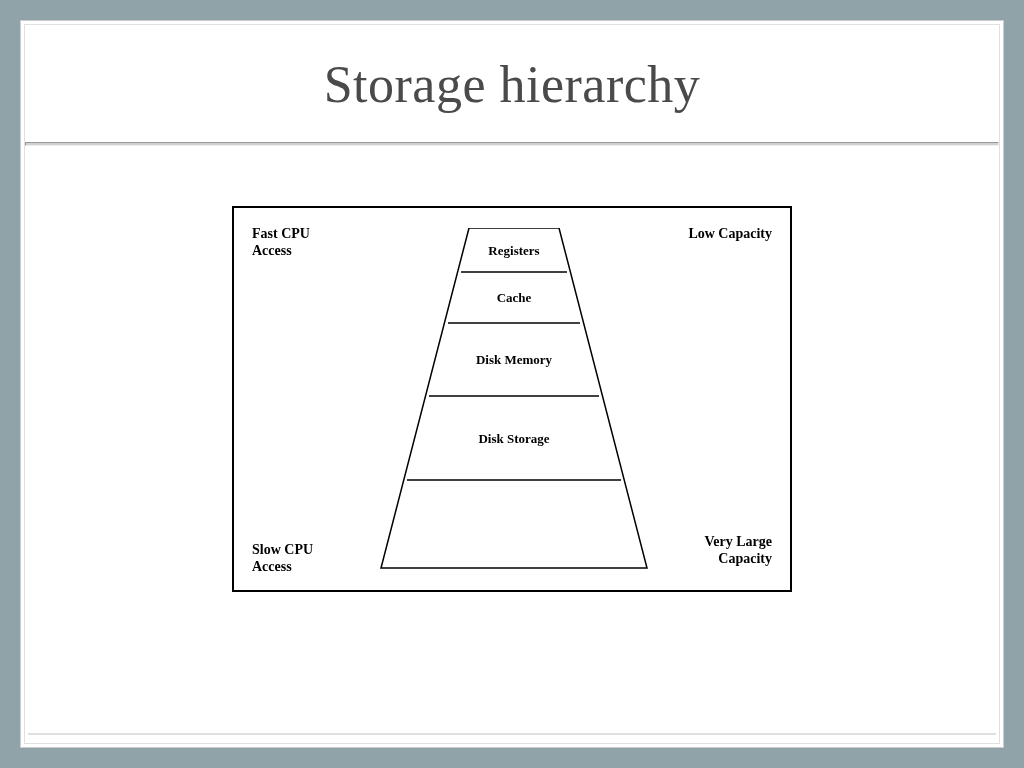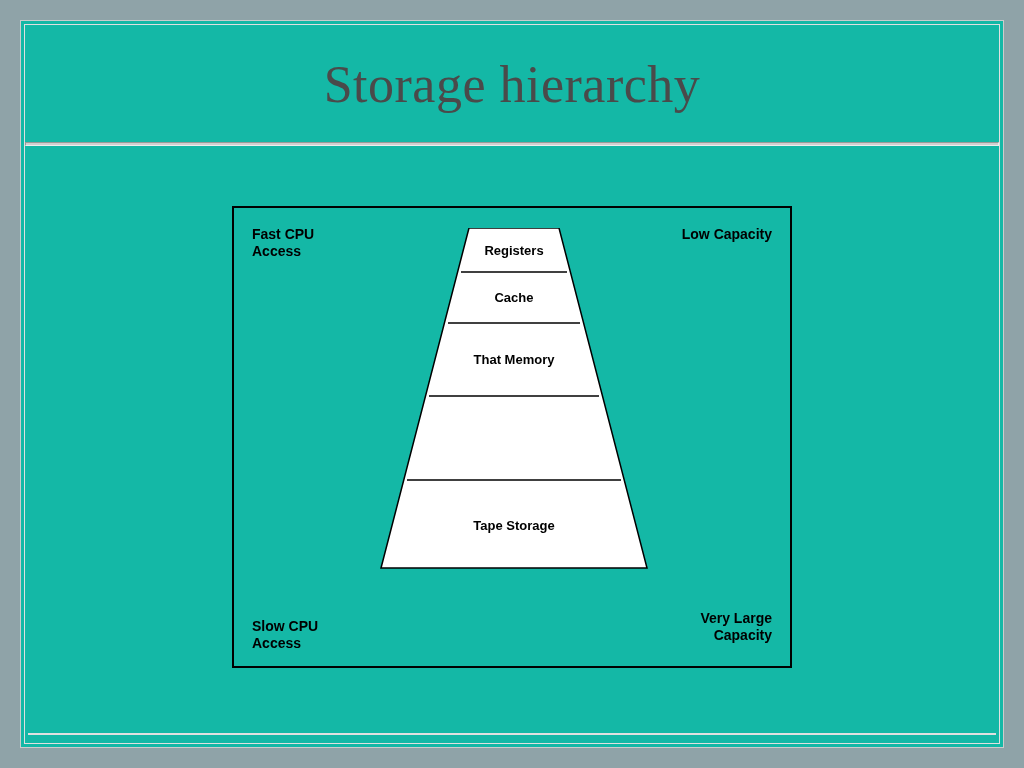--- a/index.html
+++ b/index.html
@@ -6,21 +6,21 @@
   body {
     width: 1024px;
     height: 768px;
     background: #8fa3a8;
     padding: 20px;
     font-family: Georgia, 'Times New Roman', serif;
   }
   .slide-outer {
     width: 100%;
     height: 100%;
-    background: #14b8a6;
+    background: #ffffff;
     border: 1px solid #ccc;
     padding: 3px;
   }
   .slide-inner {
     width: 100%;
     height: 100%;
     border: 1px solid #e0e0e0;
     display: flex;
     flex-direction: column;
     position: relative;
@@ -50,23 +50,23 @@
   .content ul { list-style: disc; padding-left: 50px; }
   .content li { padding-left: 4px; }
   .figure-wrap {
     display: flex;
     justify-content: center;
     margin-top: 28px;
   }
   .figure {
     border: 2px solid #000;
     width: 560px;
-    height: 462px;
+    height: 386px;
     position: relative;
-    font-family: Liberation Sans, sans-serif;
+    font-family: Liberation Serif, serif;
     color: #000;
   }
   .corner {
     position: absolute;
     font-weight: bold;
     font-size: 14px;
     line-height: 1.2;
   }
   .tl { top: 18px; left: 18px; }
   .tr { top: 18px; right: 18px; text-align: left; }
@@ -122,22 +122,22 @@
           <div class="pyramid">
             <svg width="290" height="350" viewBox="0 0 290 350">
               <polygon points="100,0 190,0 278,340 12,340" fill="#ffffff" stroke="#000" stroke-width="1.5"></polygon>
               <line x1="92" y1="44" x2="198" y2="44" stroke="#000" stroke-width="1.5"></line>
               <line x1="79" y1="95" x2="211" y2="95" stroke="#000" stroke-width="1.5"></line>
               <line x1="60" y1="168" x2="230" y2="168" stroke="#000" stroke-width="1.5"></line>
               <line x1="38" y1="252" x2="252" y2="252" stroke="#000" stroke-width="1.5"></line>
             </svg>
             <div class="level-label" style="top:62px;">Cache</div>
             <div class="level-label" style="top:15px;">Registers</div>
-            <div class="level-label" style="top:124px;">That Memory</div>
-            <div class="level-label" style="top:290px;">Tape Storage</div>
+            <div class="level-label" style="top:124px;">Disk Memory</div>
+            <div class="level-label" style="top:203px;">Disk Storage</div>
           </div>
 
         </div>
       </div>
     </div>
 
     <div class="footer-line"></div>
   </div>
 </div>
 

